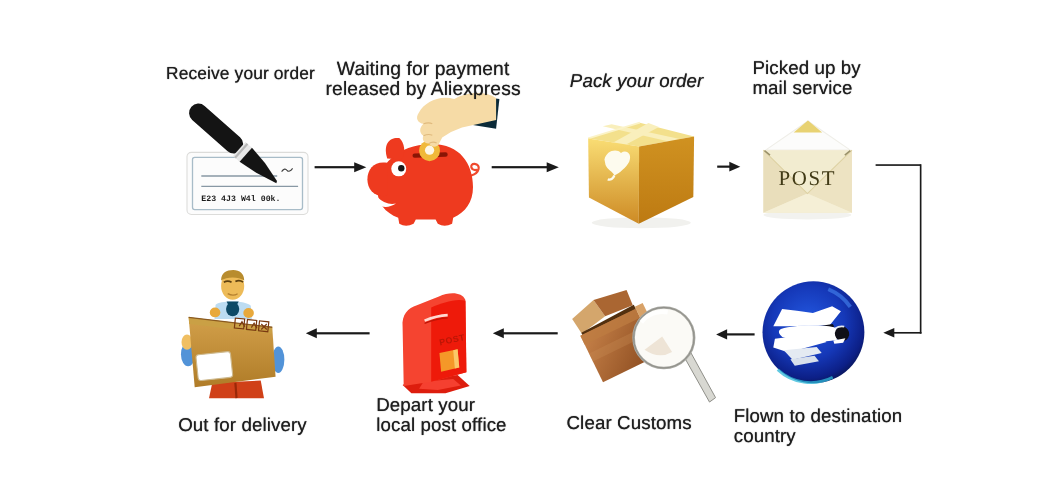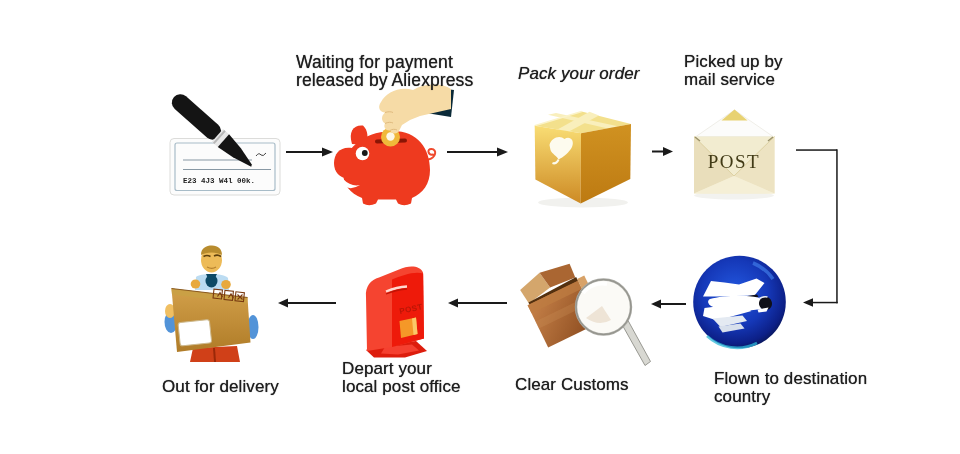--- a/index.html
+++ b/index.html
@@ -223,20 +223,21 @@
            C745,312 723,310.5 712,306.5 C707.5,304 707,300.5 710,299 Z" fill="#ffffff"></path>
   <polygon points="703,316 704.5,308 740,303.5 751.5,311 717,320.5" fill="#ffffff"></polygon>
   <polygon points="712.5,318.5 742.5,315.5 747,321 720.5,327" fill="#e4eaf2"></polygon>
   <polygon points="718.5,326.5 740.5,323.5 744.5,328.5 722.5,332.5" fill="#d8e0ec"></polygon>
   <ellipse cx="765.5" cy="303.5" rx="6.5" ry="6.8" fill="#101018" transform="rotate(-14 765.5 303.5)"></ellipse>
   <polygon points="757.5,309.5 768.5,307.5 766.5,311.5 758.5,312.5" fill="#ffffff"></polygon>
   <path d="M759.5,298.5 a9,7 0 0 1 8,-1.5" stroke="#e8ecf2" stroke-width="1.6" fill="none"></path>
 </g>
 </svg>
 
-<div class="t" style="left:296px;top:53px;font-size:17.5px;line-height:18px;">Waiting for payment<br>released by Aliexpress</div>
+<div class="t" style="left:151px;top:59px;font-size:15.8px;">Receive your order</div>
+<div class="t" style="left:296px;top:53px;font-size:17.5px;line-height:18px;text-align:center;">Waiting for payment<br>released by Aliexpress</div>
 <div class="t" style="left:518px;top:65px;font-style:italic;">Pack your order</div>
 <div class="t" style="left:162px;top:378px;">Out for delivery</div>
 <div class="t" style="left:684px;top:53px;">Picked up by<br>mail service</div>
 <div class="t" style="left:342px;top:360px;">Depart your<br>local post office</div>
 <div class="t" style="left:515px;top:376px;text-align:right;">Clear Customs</div>
-<div class="t" style="left:667px;top:370px;margin-left:47px;">Flown to destination<br>country</div>
+<div class="t" style="left:667px;top:370px;">Flown to destination<br>country</div>
 </div>
 
 </body></html>

